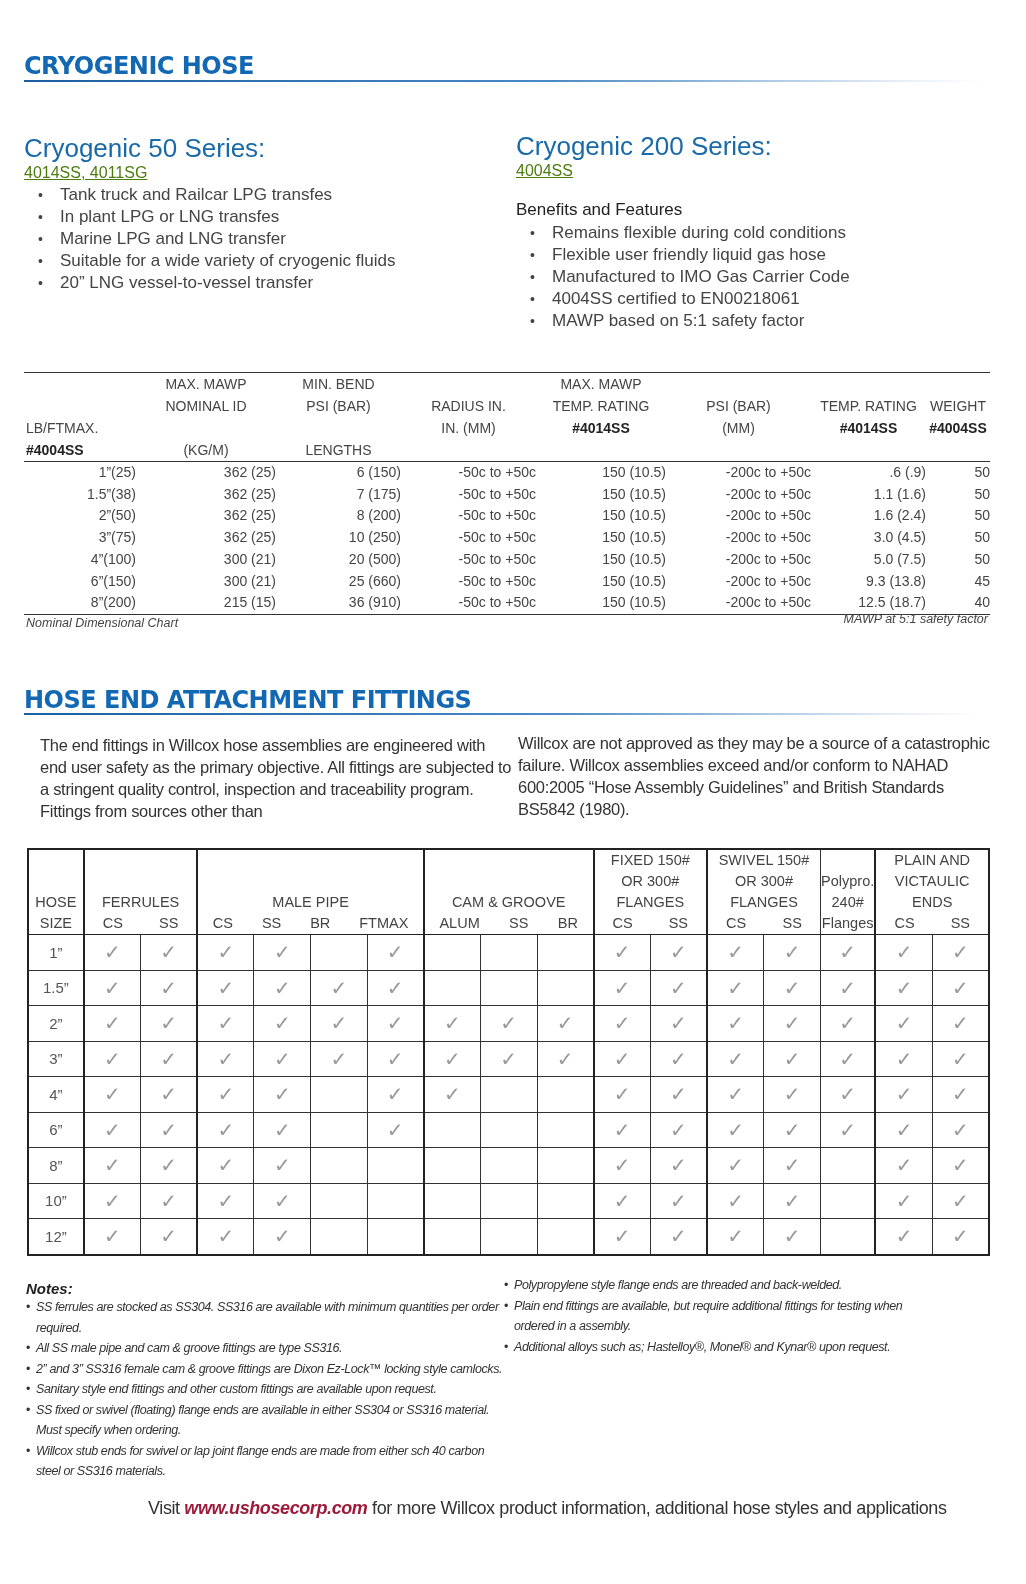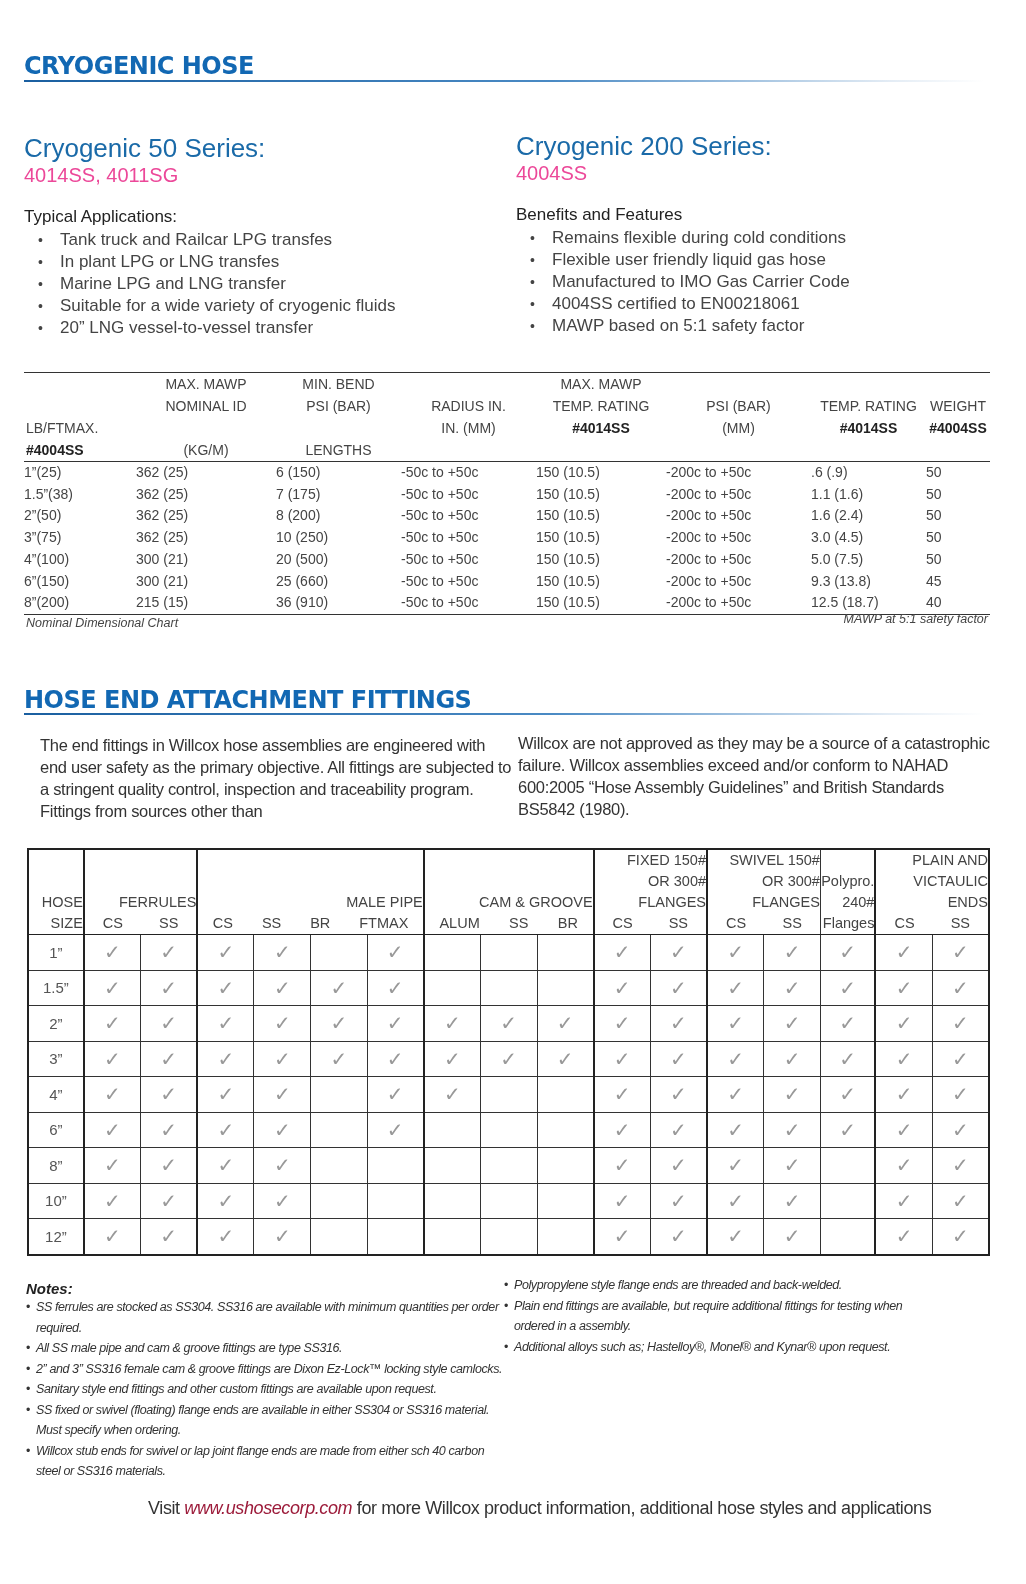--- a/index.html
+++ b/index.html
@@ -1,67 +1,66 @@
 <!DOCTYPE html>
 <html><head>
 <meta charset="utf-8">
 <style>
   html, body { margin: 0; padding: 0; background: #ffffff; }
   body { width: 1026px; height: 1584px; position: relative; overflow: hidden; font-family: "Liberation Sans", sans-serif; color: #333; }
   .abs { position: absolute; }
   .section-title { font-family: "DejaVu Sans", sans-serif; font-weight: bold; color: #1268b3; font-size: 24px; letter-spacing: -0.5px; }
   .title-rule { height: 2px; background: linear-gradient(to right, #1a5fa0 0%, #4a8ac4 55%, rgba(160,190,220,0.3) 90%, rgba(255,255,255,0) 100%); }
   .series-title { color: #1a6aa8; font-size: 26px; }
-  .series-sub { font-size: 20px; color: #ec4899; }
+  .series-sub { font-size: 16px; color: #4d7c0f; text-decoration: underline; }
   .list-head { font-size: 17px; color: #222; }
   ul.bullets { margin: 2px 0 0 0; padding: 0 0 0 36px; list-style: none; }
   ul.bullets li { font-size: 17px; line-height: 22px; color: #444; position: relative; }
   ul.bullets li::before { content: "•"; position: absolute; left: -22px; color: #444; font-size: 14px; }
 
   
   table.dim { position: absolute; left: 24px; top: 372px; width: 966px; border-collapse: collapse; font-size: 14px; color: #444; }
   table.dim th { font-weight: normal; vertical-align: bottom; text-align: center; padding: 0 2px; line-height: 22px; }
   table.dim th.left { text-align: left; }
   table.dim th b { color: #222; }
   table.dim thead tr.top th { border-top: 1.5px solid #333; margin-top: 28px; }
   table.dim thead tr.bottom th { border-bottom: 1.5px solid #333; }
-  table.dim td { text-align: left; line-height: 21.7px; padding: 0; }
+  table.dim td { text-align: right; line-height: 21.7px; padding: 0; }
   table.dim tbody tr:last-child td { border-bottom: 1.5px solid #333; }
   .caption { font-style: italic; font-size: 12.5px; color: #444; }
 
   .para { font-size: 16.5px; line-height: 22px; color: #333; font-family: "Liberation Sans Narrow", "Liberation Sans", sans-serif; letter-spacing: -0.3px; }
 
   
   table.fit { position: absolute; left: 27px; top: 848px; width: 963px; border-collapse: collapse; font-size: 14.5px; color: #444; border: 2.5px solid #222; }
   table.fit th { font-weight: normal; text-align: center; vertical-align: bottom; padding: 0; line-height: 21px; }
   table.fit td { border: 1px solid #333; height: 34.5px; text-align: center; padding: 0; }
   table.fit .grp { border-left: 2.5px solid #222; }
-  table.fit thead tr:last-child th { border-bottom: 1.5px solid #222; text-align: right; }
+  table.fit thead tr:last-child th { border-bottom: 1.5px solid #222; }
   table.fit .polygrp { border-left: 1px solid #333; }
   .chk { color: #999; font-size: 20px; }
   .size { color: #555; font-size: 15px; }
 
   .notes-title { font-weight: bold; font-style: italic; font-size: 15px; color: #222; }
   ul.notes { list-style: none; margin: 0; padding: 0; }
   ul.notes li { font-style: italic; font-size: 12.5px; line-height: 20.5px; color: #333; position: relative; padding-left: 10px; letter-spacing: -0.4px; }
   ul.notes li::before { content: "•"; position: absolute; left: 0; font-style: normal; }
 
   .footer { font-size: 18px; color: #333; letter-spacing: -0.4px; }
-  .footer .url { color: #9c1b3a; font-weight: normal; font-style: italic; }
+  .footer .url { color: #9c1b3a; font-weight: bold; font-style: italic; }
 </style>
 </head>
 <body>
 
 <div class="abs section-title" style="left:24px; top:52px;">CRYOGENIC HOSE</div>
 <div class="abs title-rule" style="left:24px; top:80px; width:960px;"></div>
 
 <div class="abs" style="left:24px; top:133px; width:470px;">
   <div class="series-title">Cryogenic 50 Series:</div>
   <div class="series-sub">4014SS, 4011SG</div>
-  <div class="list-head" style="margin-top:20px;">Typical Applications:</div>
   <ul class="bullets">
     <li>Tank truck and Railcar LPG transfes</li>
     <li>In plant LPG or LNG transfes</li>
     <li>Marine LPG and LNG transfer</li>
     <li>Suitable for a wide variety of cryogenic fluids</li>
     <li>20” LNG vessel-to-vessel transfer</li>
   </ul>
 </div>
 
 <div class="abs" style="left:516px; top:131px; width:480px;">

